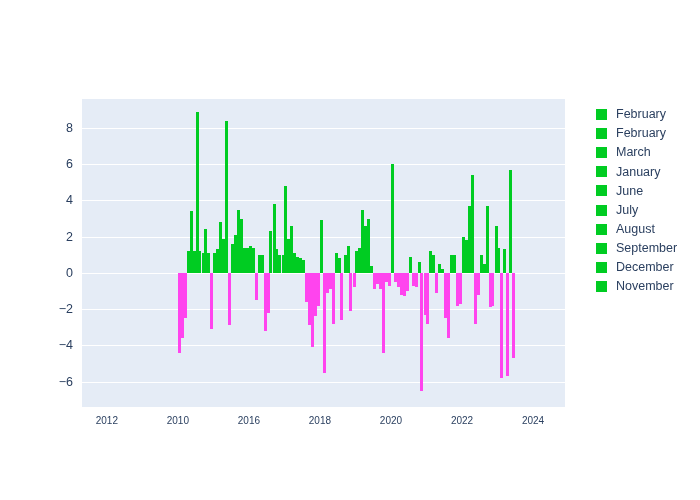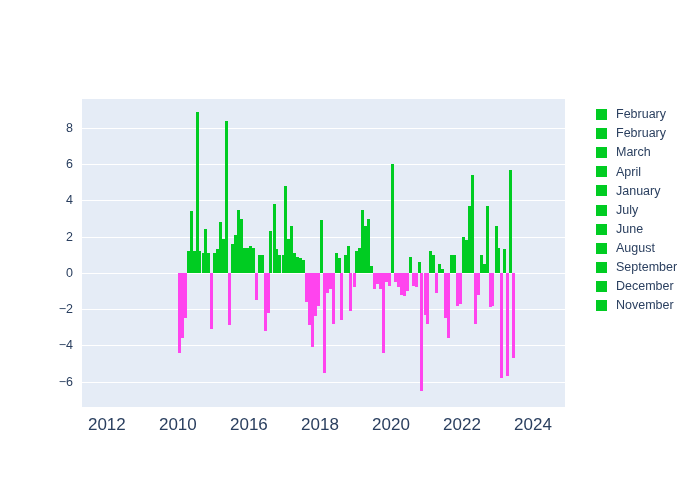--- a/index.html
+++ b/index.html
@@ -64,21 +64,21 @@
   
   .xaxis-wrap{
     position:absolute;
     left:0;top:0;width:700px;height:500px;
     pointer-events:none;
   }
   .xtick{
     position:absolute;
     top:415px;
     transform:translateX(-50%);
-    font-size:17px;
+    font-size:10px;
     color:#2a3f5f;
     white-space:nowrap;
   }
 
   
   .legend{
     position:absolute;
     left:596px; top:105px;
     width:104px;
   }
@@ -263,36 +263,32 @@
       <div class="legend-item">
         <span class="legend-swatch" style="background: rgb(0, 204, 34);"></span>
         <span class="legend-label">February</span>
       </div>
       <div class="legend-item">
         <span class="legend-swatch" style="background: rgb(0, 204, 34);"></span>
         <span class="legend-label">March</span>
       </div>
       <div class="legend-item">
         <span class="legend-swatch" style="background: rgb(0, 204, 34);"></span>
-        <span class="legend-label">April</span>
-      </div>
-      <div class="legend-item">
-        <span class="legend-swatch" style="background: rgb(0, 204, 34);"></span>
         <span class="legend-label">January</span>
       </div>
       <div class="legend-item">
         <span class="legend-swatch" style="background: rgb(0, 204, 34);"></span>
+        <span class="legend-label">June</span>
+      </div>
+      <div class="legend-item">
+        <span class="legend-swatch" style="background: rgb(0, 204, 34);"></span>
         <span class="legend-label">July</span>
       </div>
       <div class="legend-item">
         <span class="legend-swatch" style="background: rgb(0, 204, 34);"></span>
-        <span class="legend-label">June</span>
-      </div>
-      <div class="legend-item">
-        <span class="legend-swatch" style="background: rgb(0, 204, 34);"></span>
         <span class="legend-label">August</span>
       </div>
       <div class="legend-item">
         <span class="legend-swatch" style="background: rgb(0, 204, 34);"></span>
         <span class="legend-label">September</span>
       </div>
       <div class="legend-item">
         <span class="legend-swatch" style="background: rgb(0, 204, 34);"></span>
         <span class="legend-label">December</span>
       </div>

